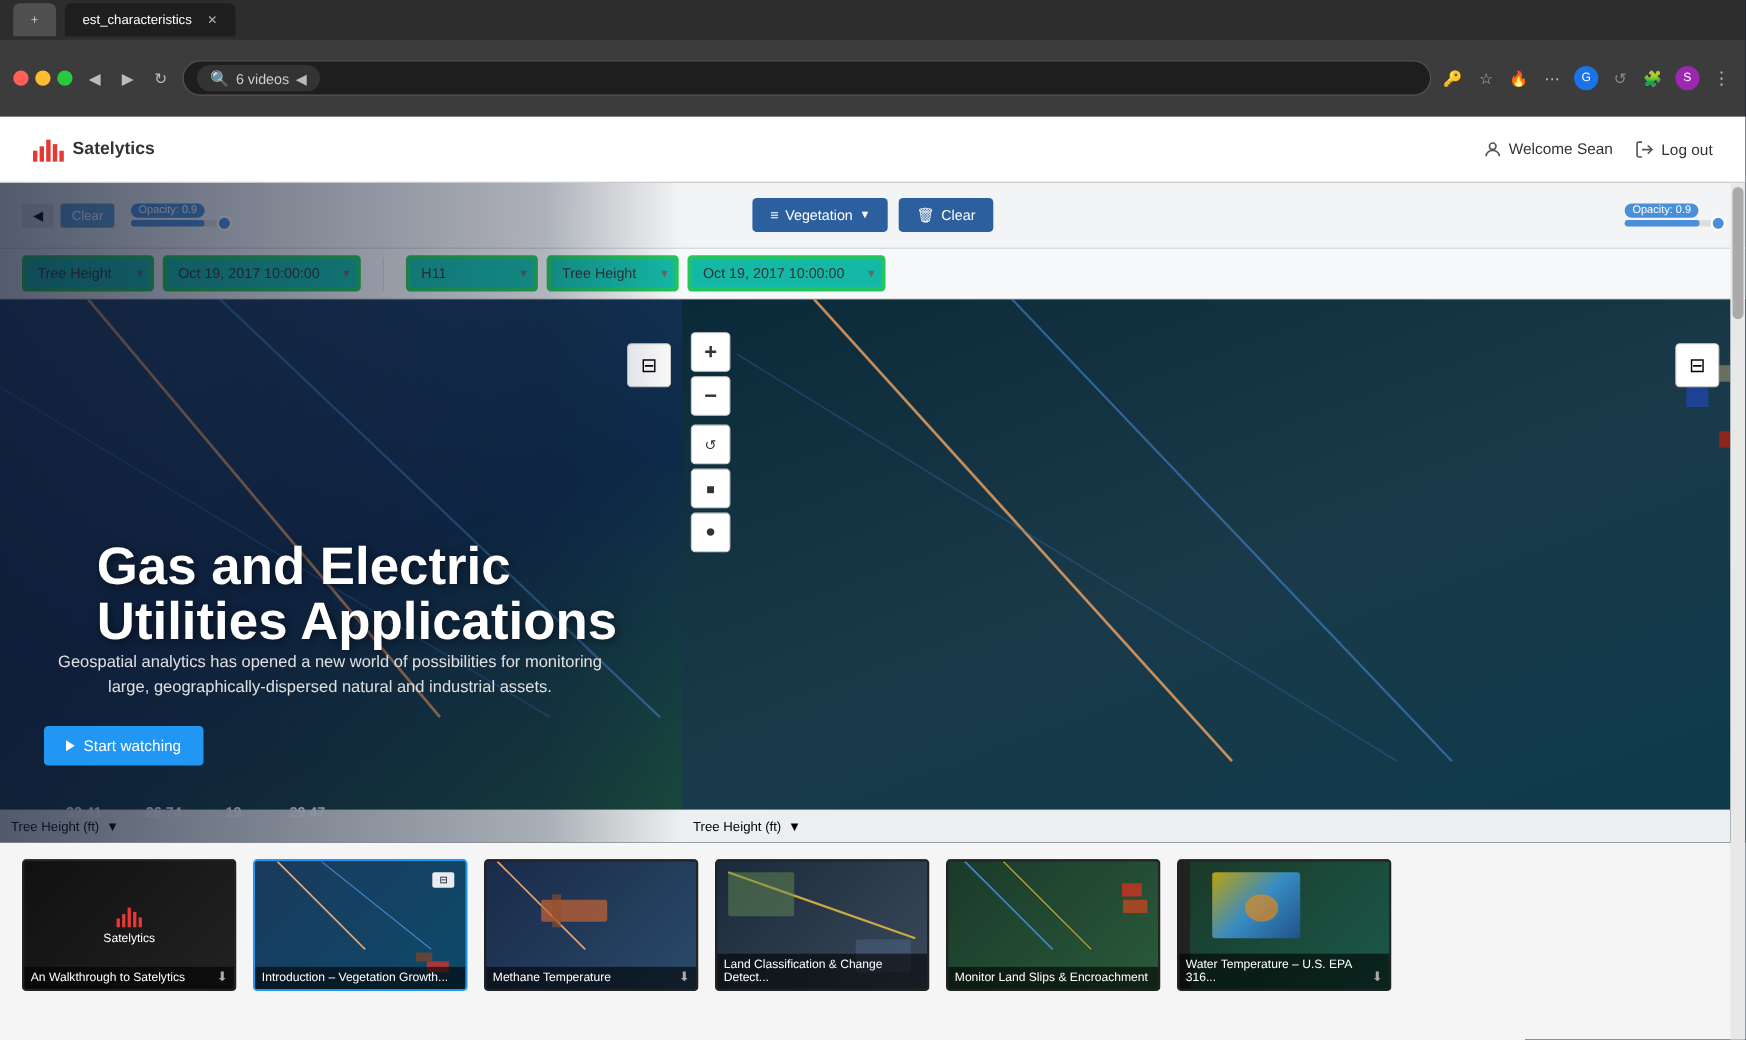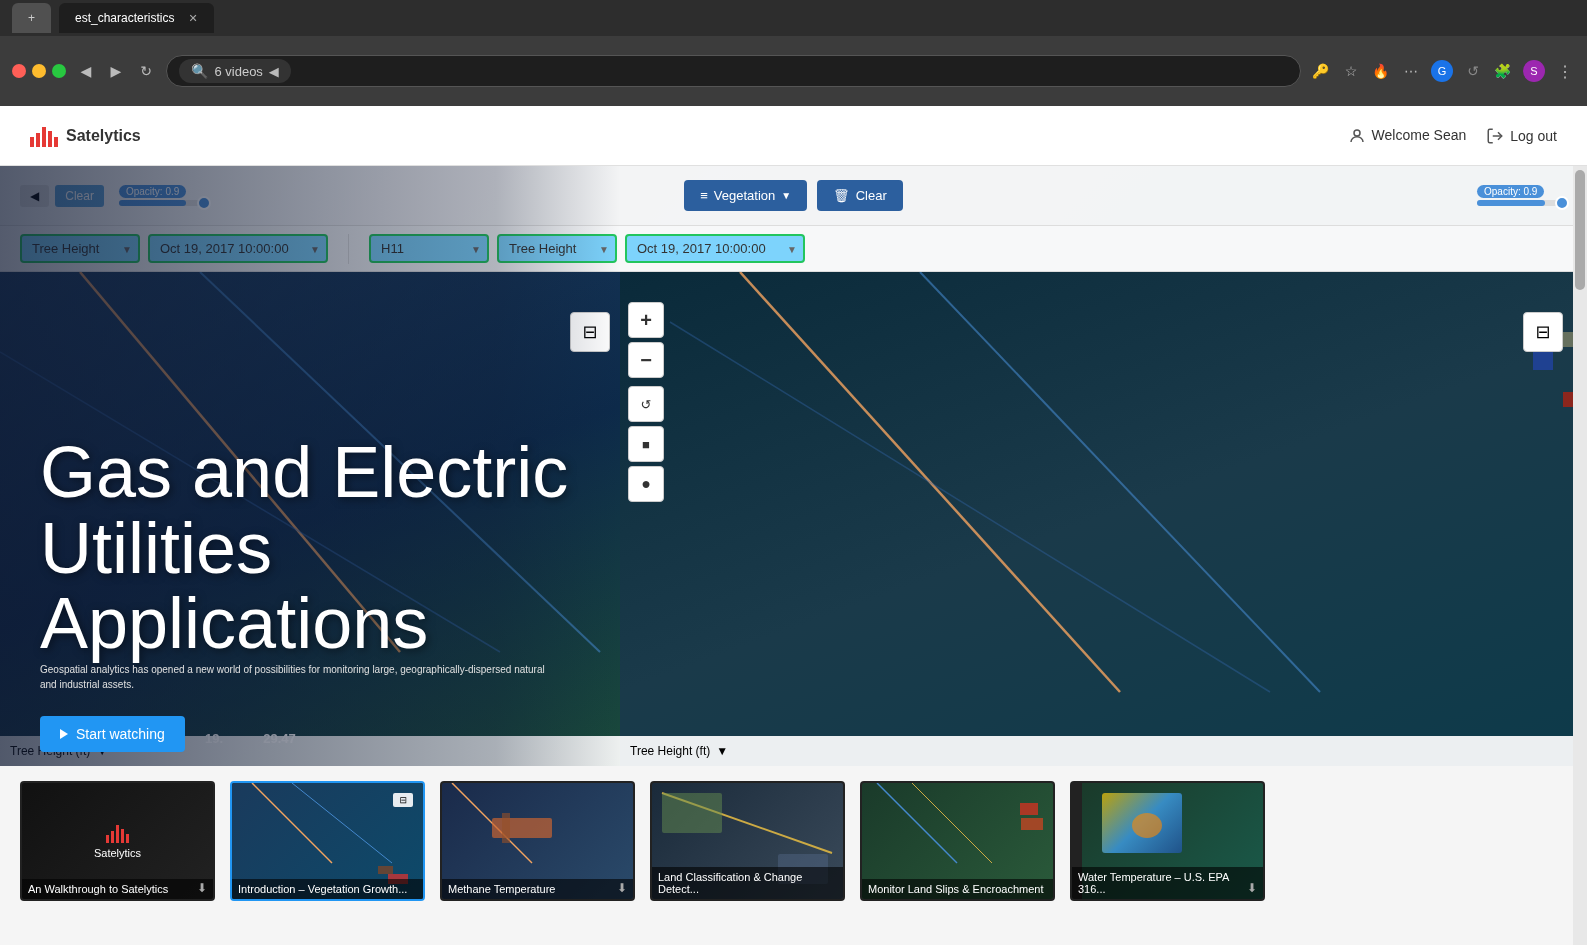--- a/index.html
+++ b/index.html
@@ -202,22 +202,22 @@
       height: 46px;
       background: rgba(255,255,255,0.97);
       display: flex;
       align-items: center;
       padding: 0 20px;
       gap: 10px;
       z-index: 5;
       border-bottom: 1px solid #ddd;
     }
     .dropdown-sel {
-      background: #7dd3fc;
-      border: 2px solid #22c55e;
+      background: #14b8a6;
+      border: 4px solid #22c55e;
       border-radius: 4px;
       padding: 5px 30px 5px 10px;
       font-size: 13px;
       color: #333;
       position: relative;
       cursor: pointer;
       appearance: none;
       min-width: 120px;
     }
     .dropdown-wrapper {
@@ -247,31 +247,33 @@
       width: 620px;
       height: 100%;
       display: flex;
       flex-direction: column;
       justify-content: center;
       padding: 80px 40px 40px 40px;
       background: linear-gradient(to right, rgba(15,25,50,0.7) 0%, rgba(15,25,50,0.3) 80%, transparent 100%);
       z-index: 6;
     }
     .hero-title {
-      font-size: 72px;
-      font-weight: 400;
+      font-size: 48px;
+      font-weight: 700;
       color: white;
       line-height: 1.05;
       text-shadow: 2px 2px 8px rgba(0,0,0,0.5);
+      margin-left: 48px;
     }
     .hero-subtitle {
-      font-size: 10px;
+      font-size: 15px;
       color: #e0e0e0;
       max-width: 520px;
       line-height: 1.5;
+      text-align: center;
     }
     .start-btn {
       margin-top: 24px;
       background: #2196F3;
       color: white;
       border: none;
       padding: 10px 20px;
       border-radius: 4px;
       font-size: 14px;
       cursor: pointer;

